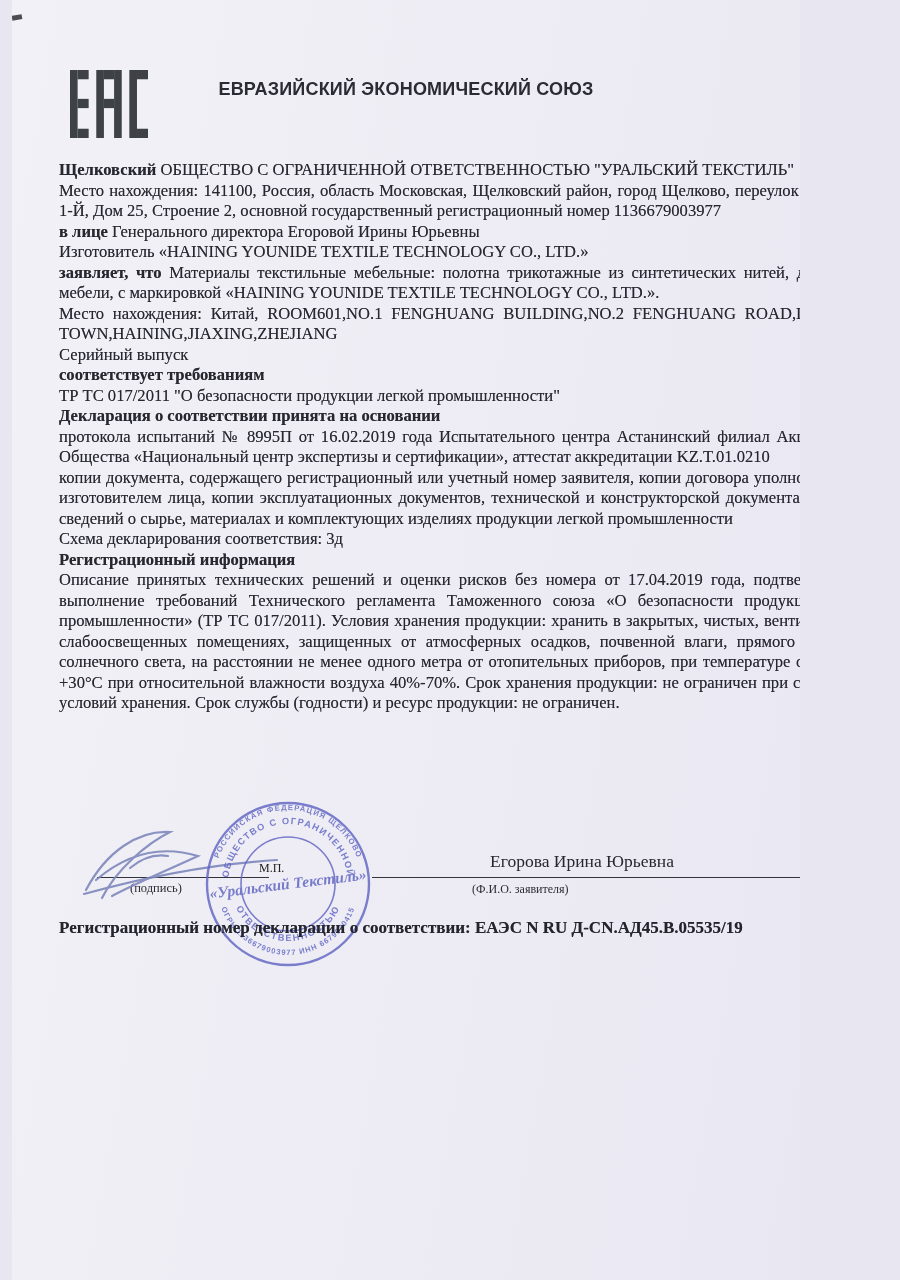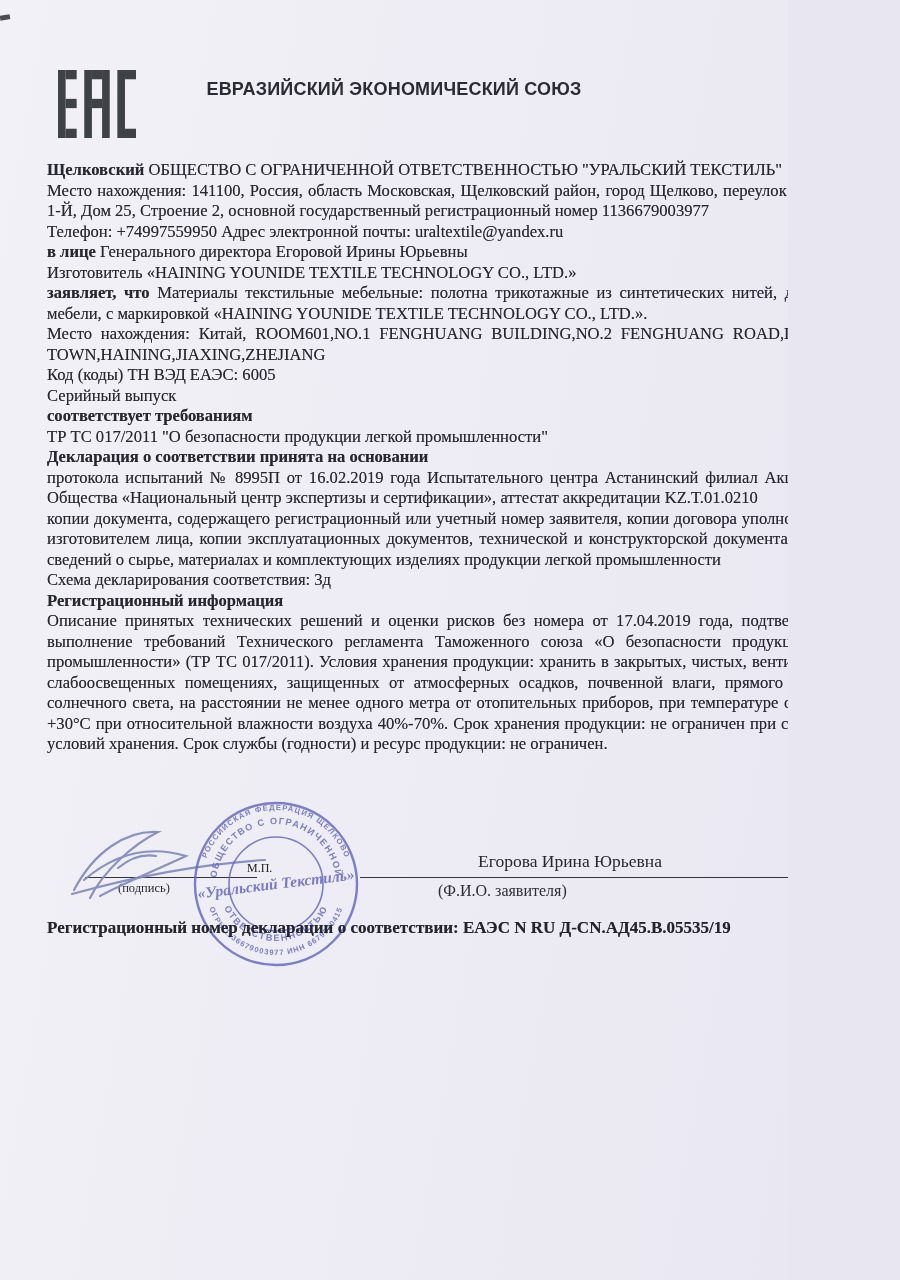--- a/index.html
+++ b/index.html
@@ -5,20 +5,21 @@
   html,body { margin:0; padding:0; }
   body {
     width:900px; height:1280px;
     background:#e8e6f0;
     font-family:"Liberation Serif", serif;
   }
   .sheet {
     position:relative; width:788px; height:1280px; overflow:hidden;
     background:linear-gradient(100deg,#f2f1f7 0%,#edecf4 55%,#e9e7f1 100%);
     color:#26262e;
+    margin-left:12px;
   }
   
   .eac-logo { position:absolute; left:58px; top:70px; width:78px; height:68px; }
   .header-title {
     position:absolute; left:0; top:78px; width:100%; text-align:center;
     font-family:"Liberation Sans", sans-serif; font-weight:bold;
     font-size:18px; line-height:22px; letter-spacing:.2px; color:#2b2b33;
   }
   
   .content {
@@ -28,21 +29,21 @@
   }
   .content p { margin:0; }
   .content p.gap-top { margin-top:10px; }
   .bold { font-weight:bold; }
   
   .sig-line { position:absolute; border-top:1.7px solid #33333b; height:0; }
   .line-podpis { left:85px;  top:877px; width:172px; }
   .line-fio    { left:360px; top:877px; width:487px; }
   .small-label { position:absolute; font-size:12.5px; color:#2c2c34; text-align:left; }
   .podpis-label { left:118px; top:881px; width:112px; }
-  .fio-label    { left:438px; top:882px; width:196px; font-size:16px;font-family:Liberation Serif, serif; }
+  .fio-label    { left:460px; top:882px; width:196px; font-size:12px;font-family:Liberation Serif, serif; }
   .fio-name { position:absolute; left:410px; top:851px; width:320px; text-align:center;
               font-size:17.5px; color:#27272f; }
   .mp-label { position:absolute; left:247px; top:861px; font-size:12px; color:#222; z-index:4; }
   
   .reg-line { position:absolute; left:47px; font-weight:bold; font-size:17px; color:#24242c;
               text-shadow:0 0 .4px rgba(45,45,60,.55); z-index:3; }
   .reg-number { top:918px; }
   .reg-date   { top:947px; }
   
   .stamp-svg { position:absolute; left:190px; top:798px; width:172px; height:172px;
@@ -83,26 +84,24 @@
     </g>
   </svg>
 
   <div class="header-title">
     <div>ЕВРАЗИЙСКИЙ ЭКОНОМИЧЕСКИЙ СОЮЗ</div>
   </div>
 
   <div class="content">
     <p><span class="bold">Щелковский</span><span> ОБЩЕСТВО С ОГРАНИЧЕННОЙ ОТВЕТСТВЕННОСТЬЮ "УРАЛЬСКИЙ ТЕКСТИЛЬ"</span></p>
     <p>Место нахождения: 141100, Россия, область Московская, Щелковский район, город Щелково, переулок Советский 1-Й, Дом 25, Строение 2, основной государственный регистрационный номер 1136679003977</p>
-    <p>Телефон: +74997559950 Адрес электронной почты: uraltextile@yandex.ru</p>
     <p><span class="bold">в лице</span><span> Генерального директора Егоровой Ирины Юрьевны</span></p>
     <p>Изготовитель «HAINING YOUNIDE TEXTILE TECHNOLOGY CO., LTD.»</p>
     <p><span class="bold">заявляет, что</span><span> Материалы текстильные мебельные: полотна трикотажные из синтетических нитей, для обивки мебели, с маркировкой «HAINING YOUNIDE TEXTILE TECHNOLOGY CO., LTD.».</span></p>
     <p>Место нахождения: Китай, ROOM601,NO.1 FENGHUANG BUILDING,NO.2 FENGHUANG ROAD,DINGQIAO TOWN,HAINING,JIAXING,ZHEJIANG</p>
-    <p>Код (коды) ТН ВЭД ЕАЭС: 6005</p>
     <p>Серийный выпуск</p>
     <p class="bold">соответствует требованиям</p>
     <p>ТР ТС 017/2011 "О безопасности продукции легкой промышленности"</p>
     <p class="bold">Декларация о соответствии принята на основании</p>
     <p>протокола испытаний № 8995П от 16.02.2019 года Испытательного центра Астанинский филиал Акционерного Общества «Национальный центр экспертизы и сертификации», аттестат аккредитации KZ.T.01.0210</p>
     <p>копии документа, содержащего регистрационный или учетный номер заявителя, копии договора уполномоченного изготовителем лица, копии эксплуатационных документов, технической и конструкторской документации, копии сведений о сырье, материалах и комплектующих изделиях продукции легкой промышленности</p>
     <p>Схема декларирования соответствия: 3д</p>
     <p class="bold">Регистрационный информация</p>
     <p>Описание принятых технических решений и оценки рисков без номера от 17.04.2019 года, подтверждающих выполнение требований Технического регламента Таможенного союза «О безопасности продукции легкой промышленности» (ТР ТС 017/2011). Условия хранения продукции: хранить в закрытых, чистых, вентилируемых, слабоосвещенных помещениях, защищенных от атмосферных осадков, почвенной влаги, прямого попадания солнечного света, на расстоянии не менее одного метра от отопительных приборов, при температуре от -20°С до +30°С при относительной влажности воздуха 40%-70%. Срок хранения продукции: не ограничен при соблюдении условий хранения. Срок службы (годности) и ресурс продукции: не ограничен.</p>
   </div>

